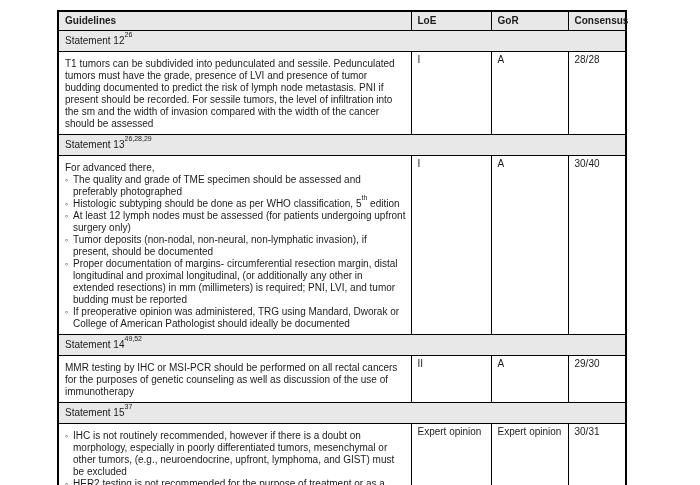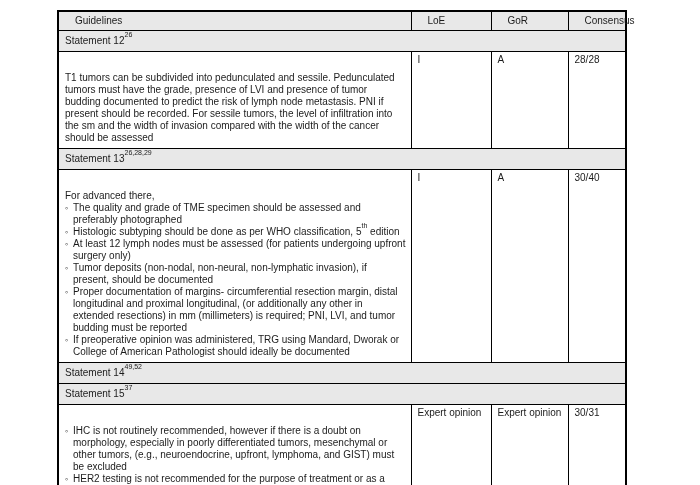--- a/index.html
+++ b/index.html
@@ -15,28 +15,28 @@
   }
   .page{position:absolute;left:57px;top:10px;}
   table{
     border-collapse:collapse;table-layout:fixed;width:568px;
     font-size:10px;line-height:12px;
   }
   col.c1{width:353px;} col.c2{width:80px;} col.c3{width:77px;} col.c4{width:58px;}
   th,td{border:1.5px solid var(--border-c);}
   table{border:2px solid var(--border-c);}
   th{
-    background:var(--band-bg);text-align:left;font-weight:normal;
-    font-size:10px;padding:3px 6px 3px 16px;line-height:12px;
+    background:var(--band-bg);text-align:left;font-weight:bold;
+    font-size:10px;padding:3px 6px 3px 6px;line-height:12px;
   }
   td{vertical-align:top;}
   .statement-cell{
     background:var(--band-bg);padding:4px 6px 4px 6px;font-weight:normal;
   }
-  .guideline-cell{padding:20px 5px 4px 6px;}
+  .guideline-cell{padding:6px 5px 4px 6px;}
   .val-cell{padding:2px 4px 2px 6px;}
   sup{font-size:7px;line-height:0;position:relative;top:-3px;}
   .bullet{position:relative;padding-left:8px;}
   .b-icon{position:absolute;left:0;top:0;font-size:9px;}
 </style>
 </head>
 <body>
 
 <div class="page">
   <table>
@@ -84,20 +84,29 @@
             </div>
     </td>
     <td class="val-cell">I</td>
     <td class="val-cell">A</td>
     <td class="val-cell">30/40</td>
   </tr>
 
   <tr>
     <td colspan="4" class="statement-cell">Statement 14<sup>49,52</sup></td>
   </tr>
+  <tr>
+    <td class="guideline-cell">
+      <div>MMR testing by IHC or MSI-PCR should be performed on all rectal cancers for the purposes of genetic counseling as well as discussion of the use of immunotherapy</div>
+
+    </td>
+    <td class="val-cell">II</td>
+    <td class="val-cell">A</td>
+    <td class="val-cell">29/30</td>
+  </tr>
 
   <tr>
     <td colspan="4" class="statement-cell">Statement 15<sup>37</sup></td>
   </tr>
   <tr>
     <td class="guideline-cell">
 
       <div>
               <div class="bullet"><span class="b-icon">◦</span><span>IHC is not routinely recommended, however if there is a doubt on morphology, especially in poorly differentiated tumors, mesenchymal or other tumors, (e.g., neuroendocrine, upfront, lymphoma, and GIST) must be excluded</span></div>
               <div class="bullet"><span class="b-icon">◦</span><span>HER2 testing is not recommended for the purpose of treatment or as a prognostic marker</span></div>

